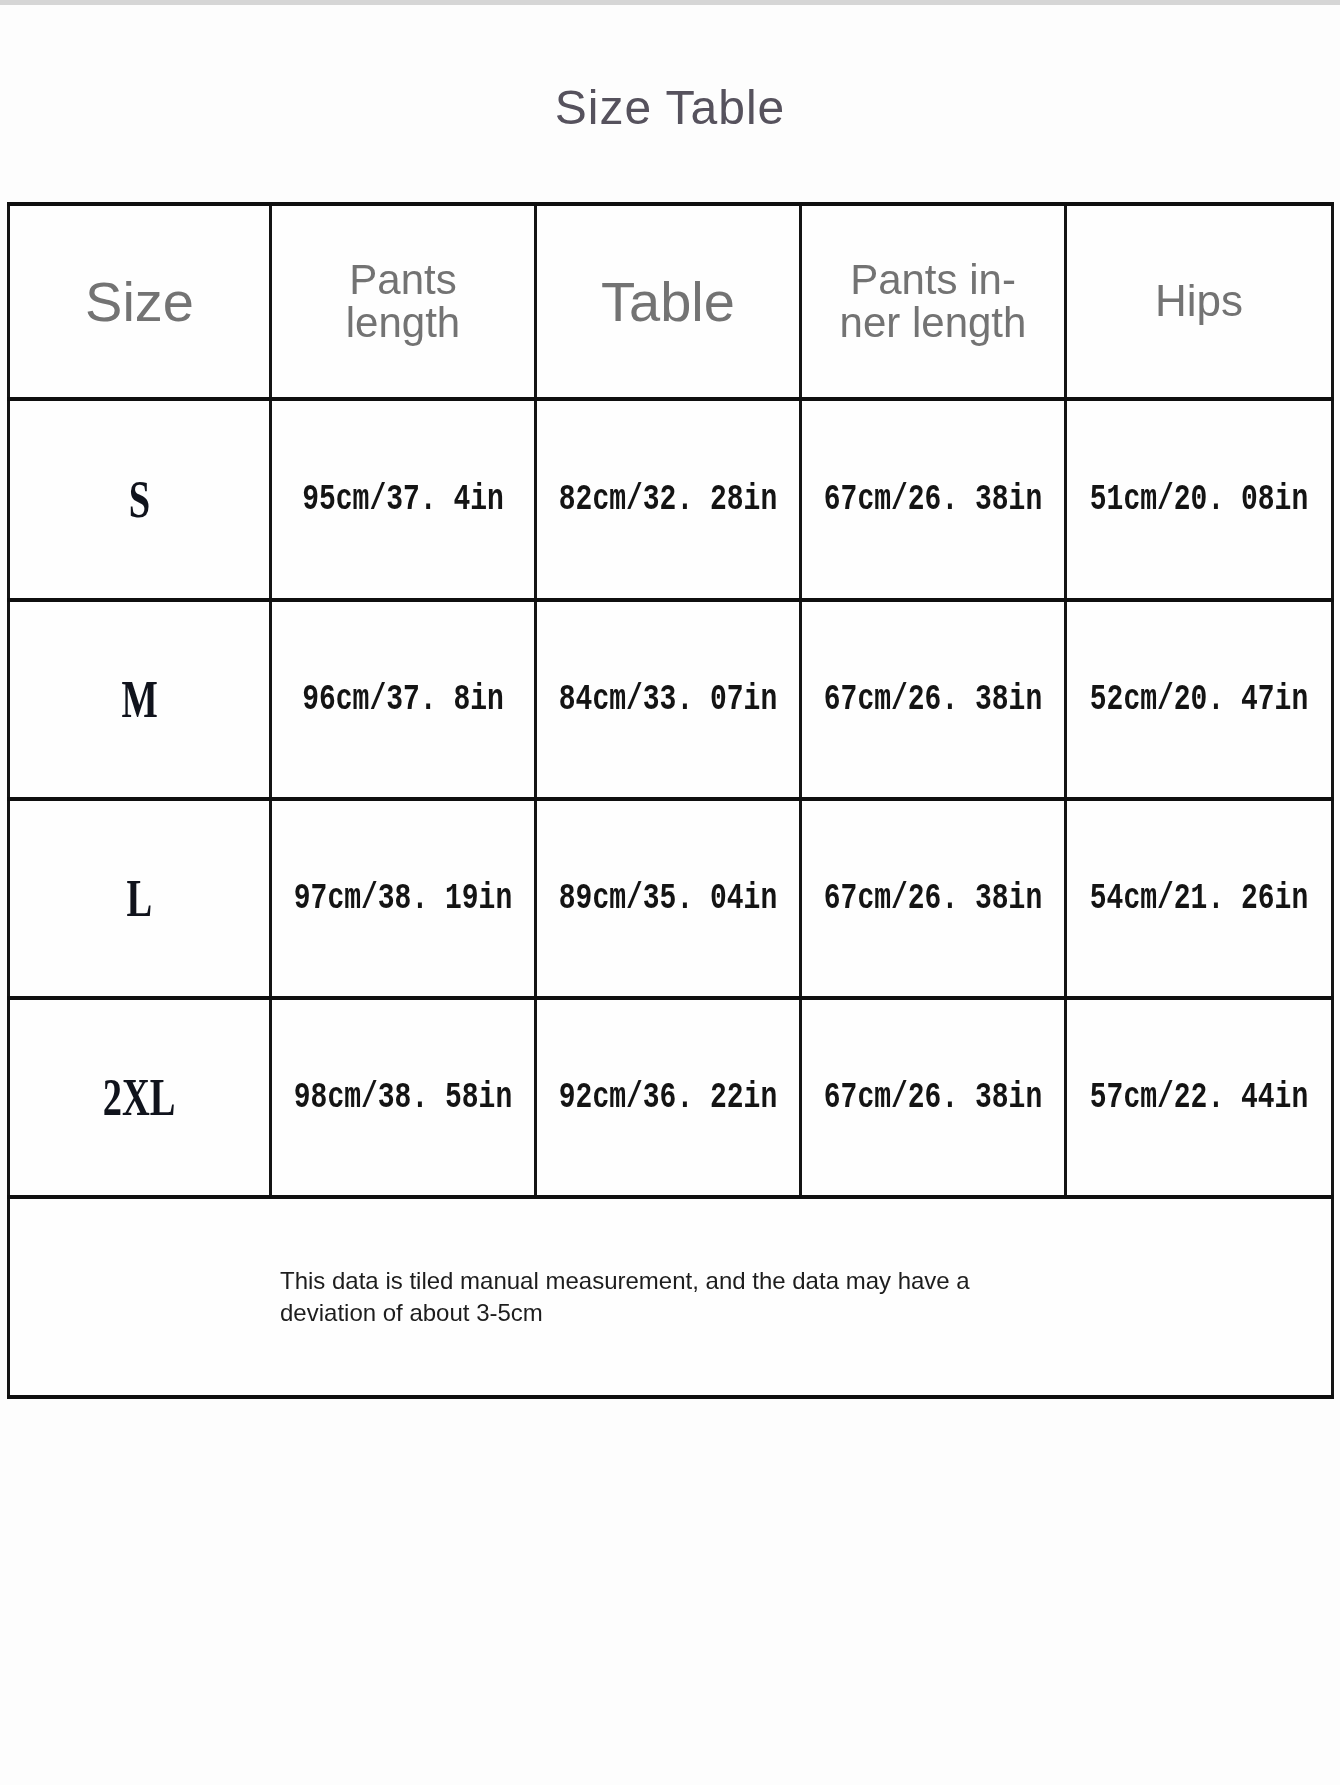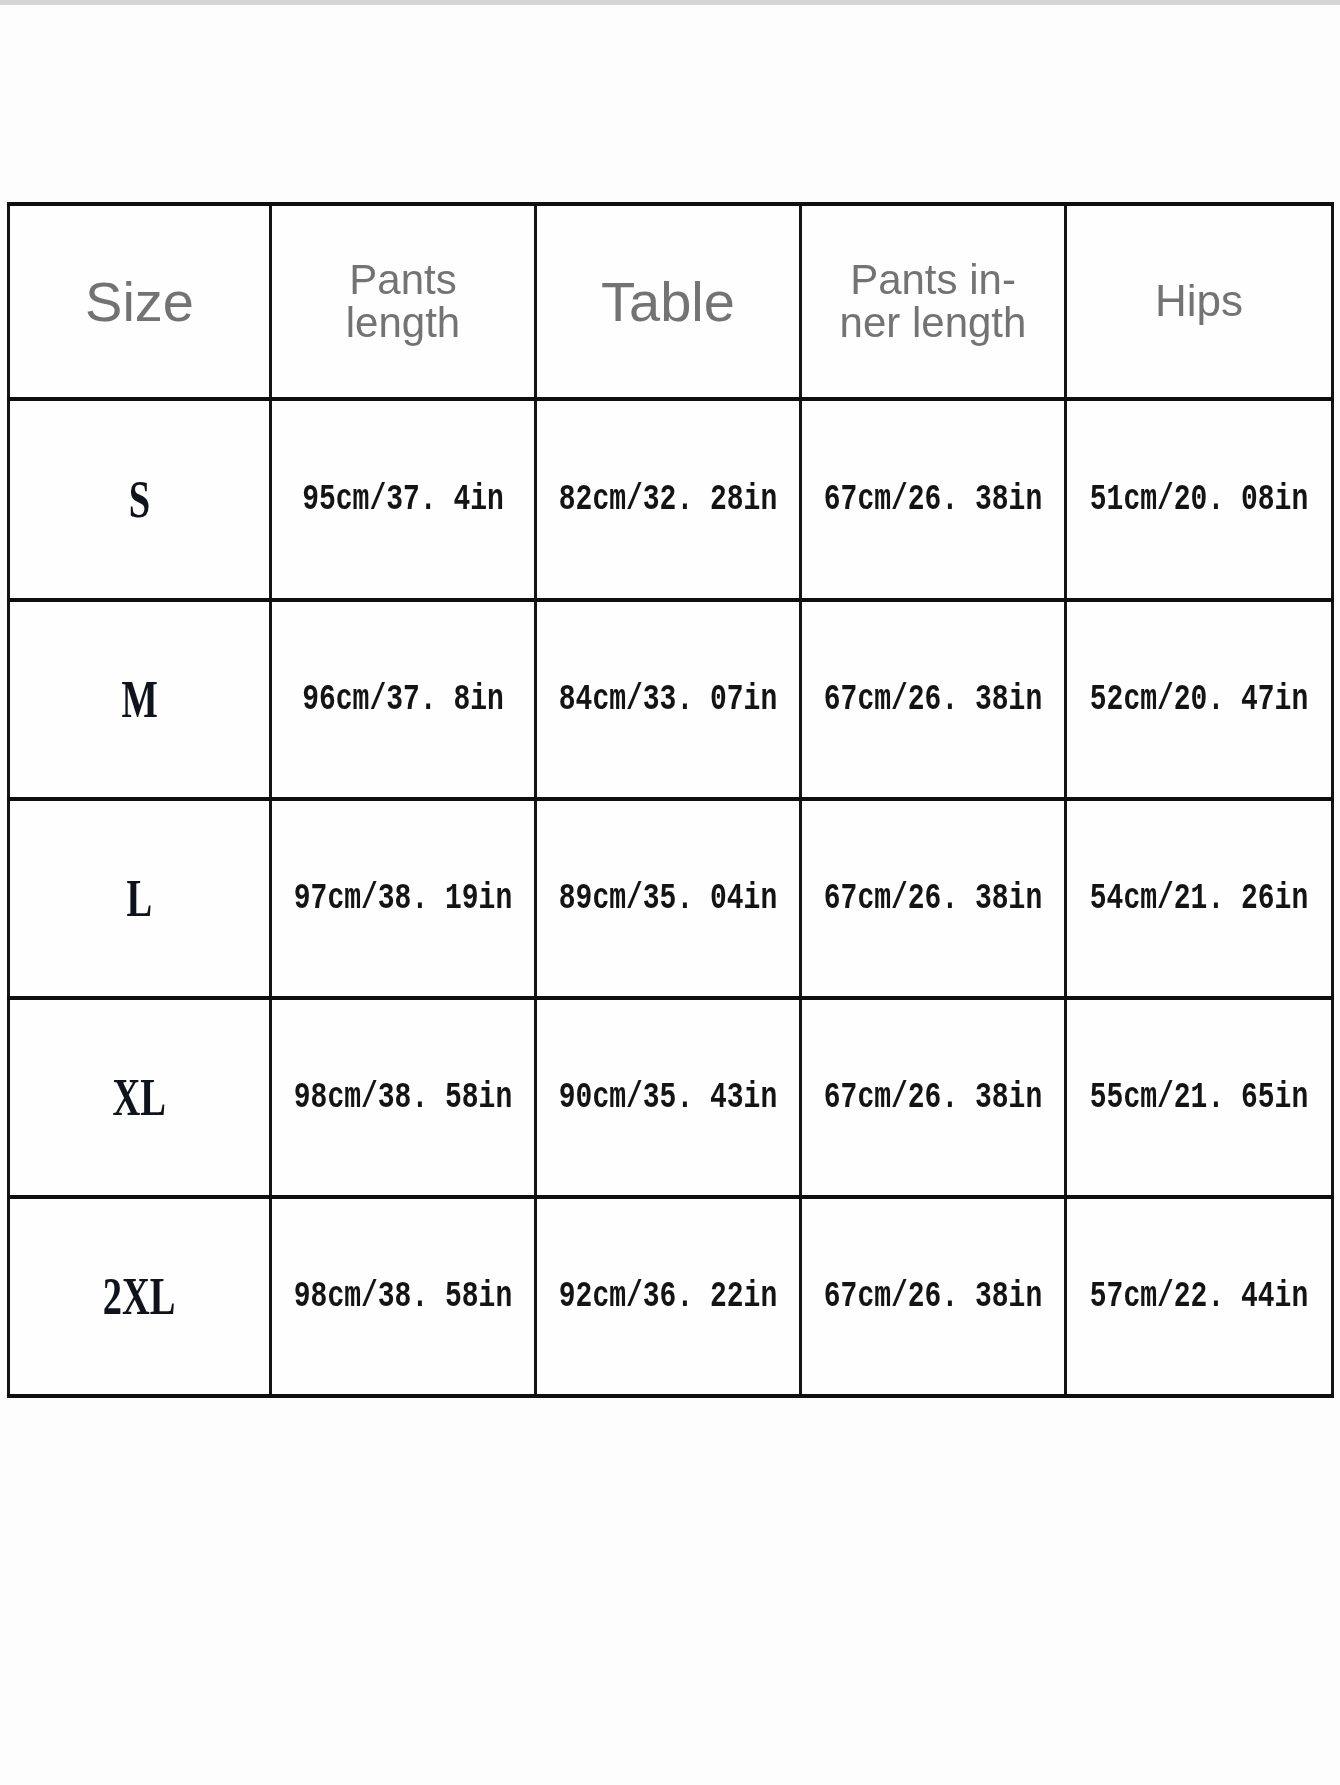--- a/index.html
+++ b/index.html
@@ -99,20 +99,21 @@
     white-space:pre-line;
     text-align:left;
   }
 </style>
 </head>
 <body>
 
 <div class="page">
   <div class="top-strip"></div>
 
+  <div class="title">Size Table</div>
 
   <table class="size-table">
     <colgroup>
       <col class="c0">
         <col class="c1">
         <col class="c2">
         <col class="c3">
         <col class="c4">
     </colgroup>
 
@@ -144,32 +145,31 @@
     </tr>
 
     <tr class="data-row">
       <td><span class="size-label">L</span></td>
       <td><span class="val">97cm/38. 19in</span></td>
       <td><span class="val">89cm/35. 04in</span></td>
       <td><span class="val">67cm/26. 38in</span></td>
       <td><span class="val">54cm/21. 26in</span></td>
     </tr>
 
-    <tr class="data-row">
-      <td><span class="size-label">XL</span></td>
-      <td><span class="val">98cm/38. 58in</span></td>
-      <td><span class="val">90cm/35. 43in</span></td>
-      <td><span class="val">67cm/26. 38in</span></td>
-      <td><span class="val">55cm/21. 65in</span></td>
-    </tr>
 
     <tr class="data-row">
       <td><span class="size-label">2XL</span></td>
       <td><span class="val">98cm/38. 58in</span></td>
       <td><span class="val">92cm/36. 22in</span></td>
       <td><span class="val">67cm/26. 38in</span></td>
       <td><span class="val">57cm/22. 44in</span></td>
     </tr>
 
+    <tr class="note-row">
+      <td class="note-cell" colspan="5">
+        <span class="note-text">This data is tiled manual measurement, and the data may have a
+deviation of about 3-5cm</span>
+      </td>
+    </tr>
 
   </tbody>
     </table>
 </div>
 
 </body></html>

